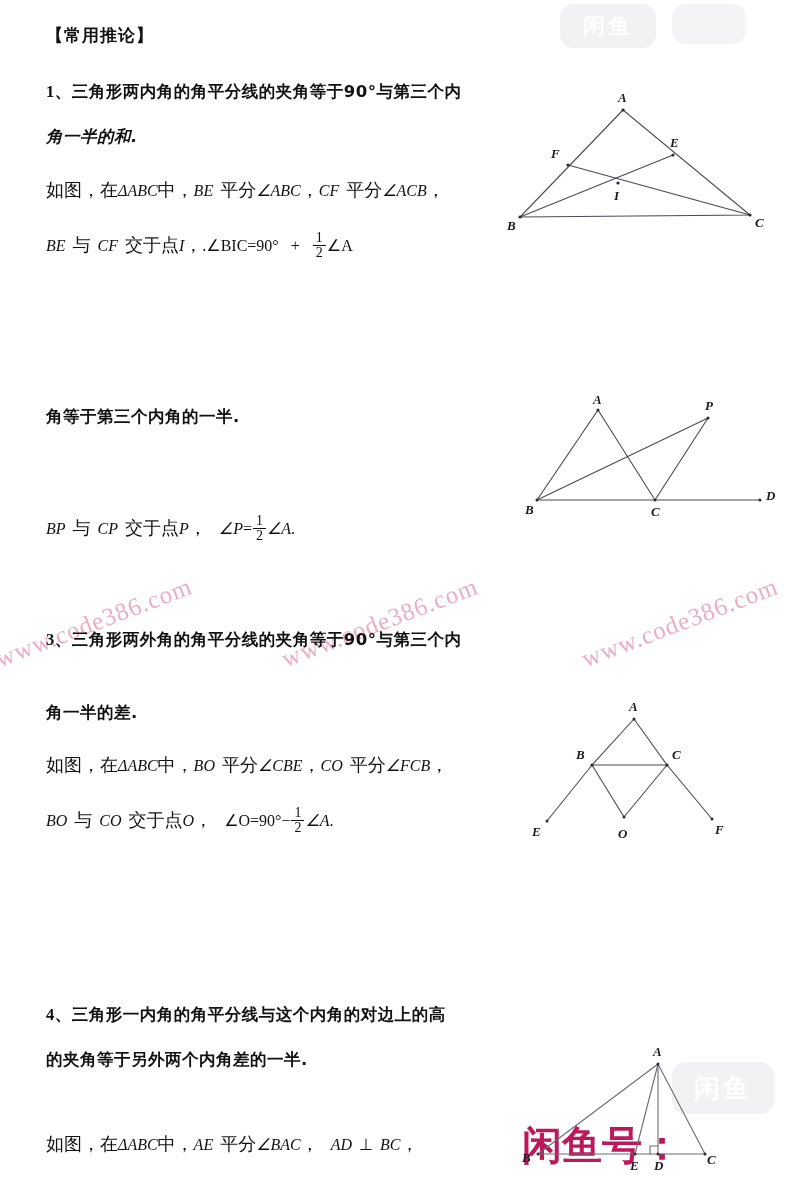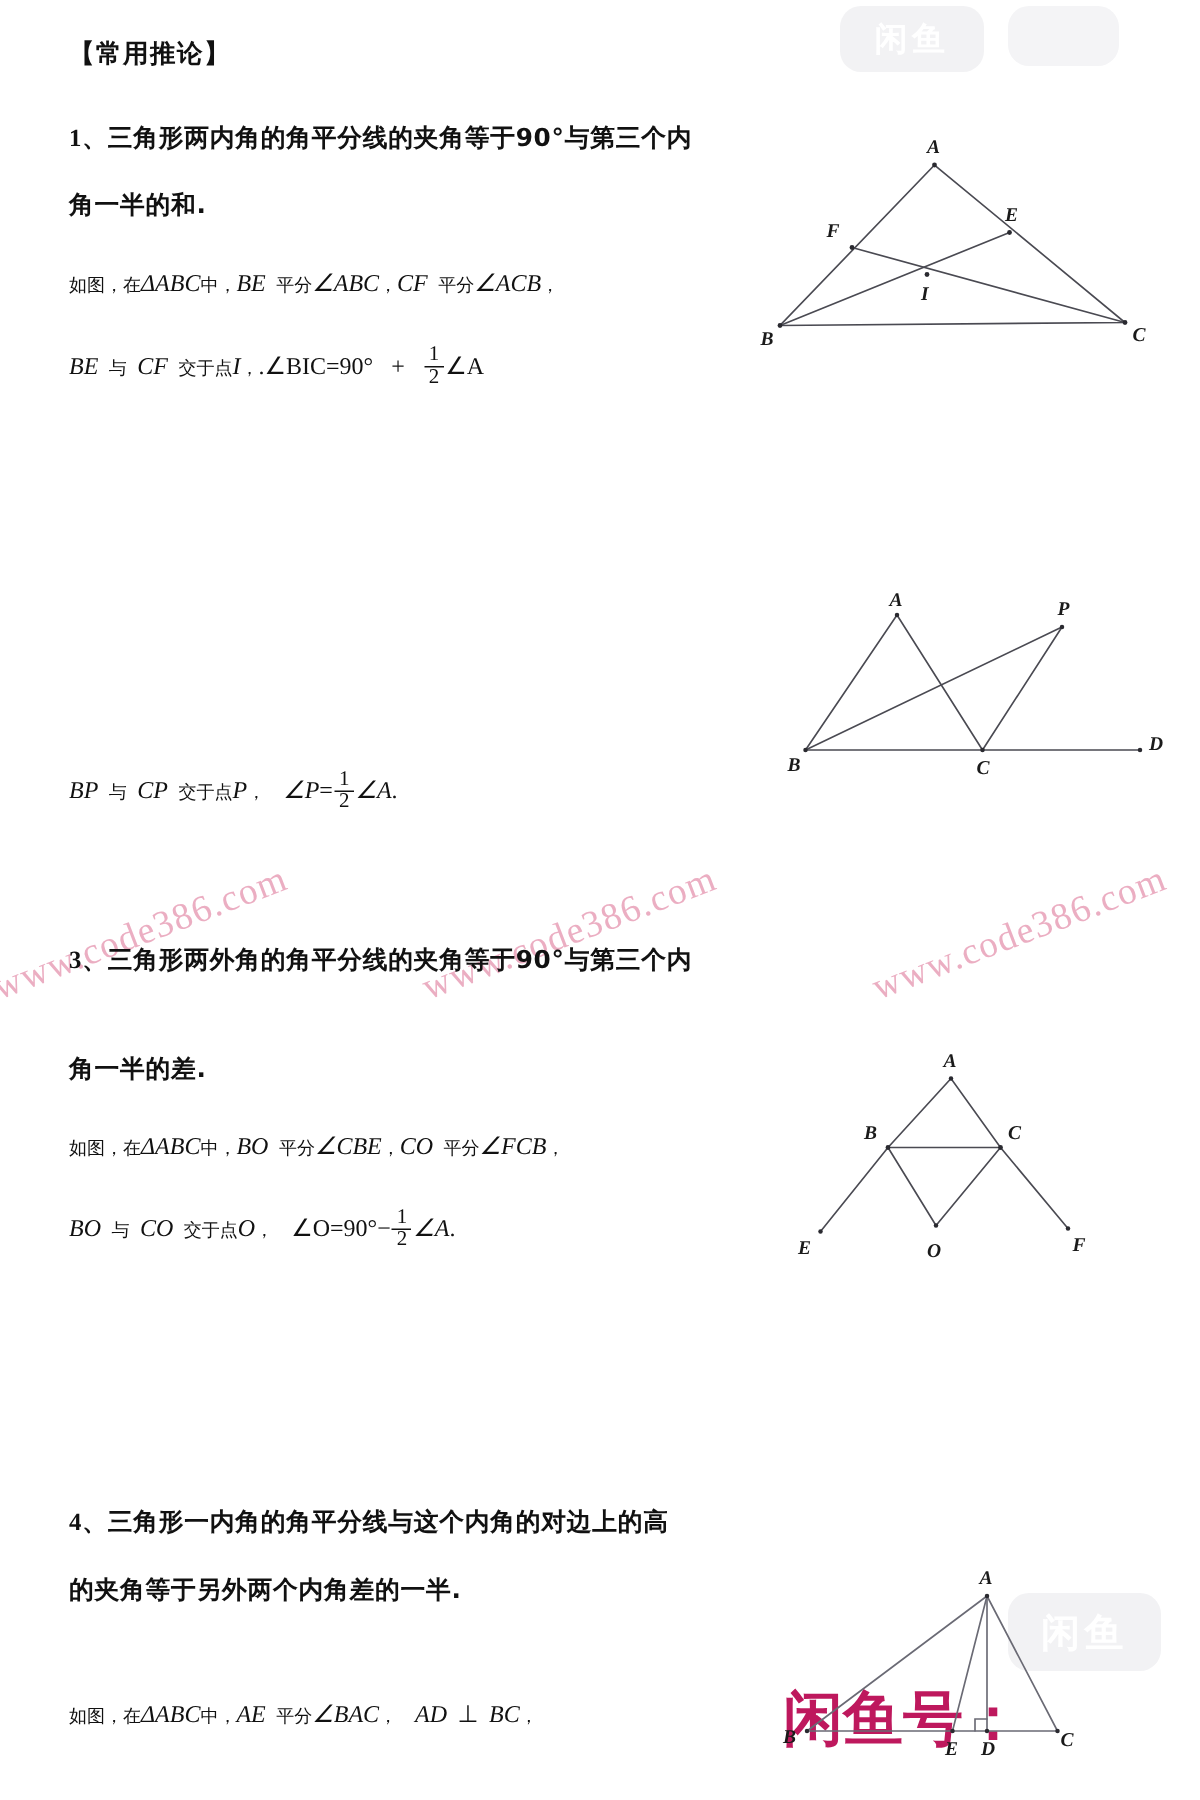--- a/index.html
+++ b/index.html
@@ -47,23 +47,23 @@
   .stmt .num { font-family: "Liberation Serif", serif; }
 
   .given {
     position: absolute;
     left: 46px;
     font-size: 16px;
     line-height: 40px;
     white-space: nowrap;
   }
   .given .cn {
-    font-family: Liberation Mono, monospace;
+    font-family: Liberation Serif, serif;
     font-style: normal;
-    font-size: 12px;
+    font-size: 18px;
   }
   .given .it {
     font-family: "Liberation Serif", serif;
     font-style: italic;
   }
   .given .up {
     font-family: "Liberation Serif", serif;
     font-style: normal;
     margin-top: 36px;
   }
@@ -155,21 +155,21 @@
 
   <div class="wm-ghost" style="left:522px; top:1118px; font-size:40px; color:#be185d;">
     <span>闲鱼号：</span>
   </div>
 
   <div class="section-header">【常用推论】</div>
 
   <div class="stmt" style="top:72px;">
     <span class="num">1、</span><span>三角形两内角的角平分线的夹角等于90°与第三个内</span>
   </div>
-  <div class="stmt" style="top:117px;">
+  <div class="stmt" style="top:117px;font-style:italic;">
     <span>角一半的和.</span>
   </div>
 
   <div class="given" style="top:170px;">
     <span class="cn">如图，在</span><span class="it">ΔABC</span><span class="cn">中，</span><span class="it">BE</span><span class="sp"></span><span class="cn">平分</span><span class="it">∠ABC</span><span class="cn">，</span><span class="it">CF</span><span class="sp"></span><span class="cn">平分</span><span class="it">∠ACB</span><span class="cn">，</span>
   </div>
 
   <div class="given" style="top:225px;">
     <span class="it">BE</span><span class="sp"></span><span class="cn">与</span><span class="sp"></span><span class="it">CF</span><span class="sp"></span><span class="cn">交于点</span><span class="it">I</span><span class="cn">，</span><span class="up">.∠BIC=90°</span><span class="spw"></span><span class="up">+</span><span class="spw"></span><span class="frac"><span class="n">1</span><span class="d">2</span></span><span class="up">∠A</span>
   </div>
@@ -194,20 +194,23 @@
       </g>
       <text class="flabel" x="113" y="10">A</text>
       <text class="flabel" x="46" y="66">F</text>
       <text class="flabel" x="165" y="55">E</text>
       <text class="flabel" x="109" y="108">I</text>
       <text class="flabel" x="2" y="138">B</text>
       <text class="flabel" x="250" y="135">C</text>
     </svg>
   </div>
 
+  <div class="stmt" style="top:397px;">
+    <span>角等于第三个内角的一半.</span>
+  </div>
 
 
   <div class="given" style="top:508px;">
     <span class="it">BP</span><span class="sp"></span><span class="cn">与</span><span class="sp"></span><span class="it">CP</span><span class="sp"></span><span class="cn">交于点</span><span class="it">P</span><span class="cn">，</span><span class="spw"></span><span class="it">∠P</span><span class="up">=</span><span class="frac"><span class="n">1</span><span class="d">2</span></span><span class="it">∠A</span><span class="up">.</span>
   </div>
 
   <div class="figure" style="left:525px; top:392px;">
     <svg width="260" height="125" viewBox="0 0 260 125">
       <g stroke="#4a4a52" stroke-width="1.1" fill="none" stroke-linecap="round">
 

